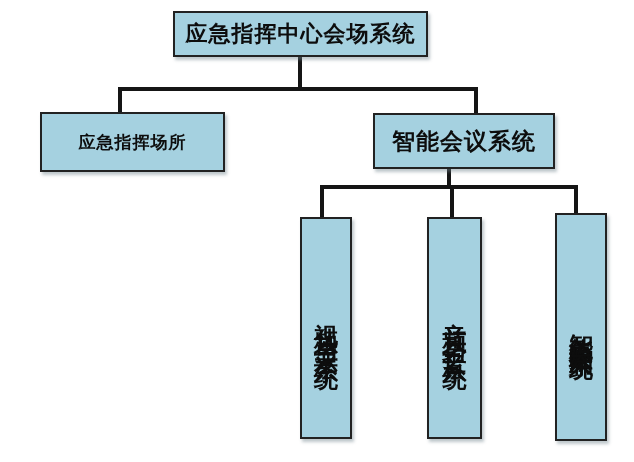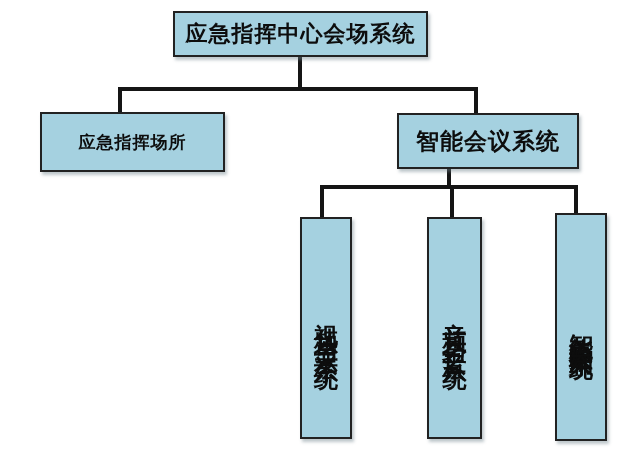--- a/index.html
+++ b/index.html
@@ -23,21 +23,21 @@
     box-shadow: 2px 3px 3px rgba(110, 130, 140, 0.45);
     display: flex;
     align-items: center;
     justify-content: center;
     color: var(--text, #0d0d0d);
     font-weight: bold;
     text-align: center;
   }
   .node-root   { left: 173px; top: 11px;  width: 255px; height: 46px;  font-size: 22px; letter-spacing: 1px; }
   .node-site   { left: 40px;  top: 112px; width: 185px; height: 60px;  font-size: 17px; letter-spacing: 1px; }
-  .node-conf   { left: 373px; top: 113px; width: 182px; height: 56px;  font-size: 23px; letter-spacing: 1px; margin-left: 24px; }
+  .node-conf   { left: 373px; top: 113px; width: 182px; height: 56px;  font-size: 23px; letter-spacing: 1px; }
   .node-v      { font-size: 24px; }
   .node-v1     { left: 300px; top: 217px; width: 52px; height: 222px; }
   .node-v2     { left: 427px; top: 217px; width: 55px; height: 222px; }
   .node-v3     { left: 555px; top: 213px; width: 52px; height: 228px; }
   .vtext {
     writing-mode: vertical-rl;
     text-orientation: upright;
     line-height: 1;
   }
   .ls7 { letter-spacing: 7px; }

